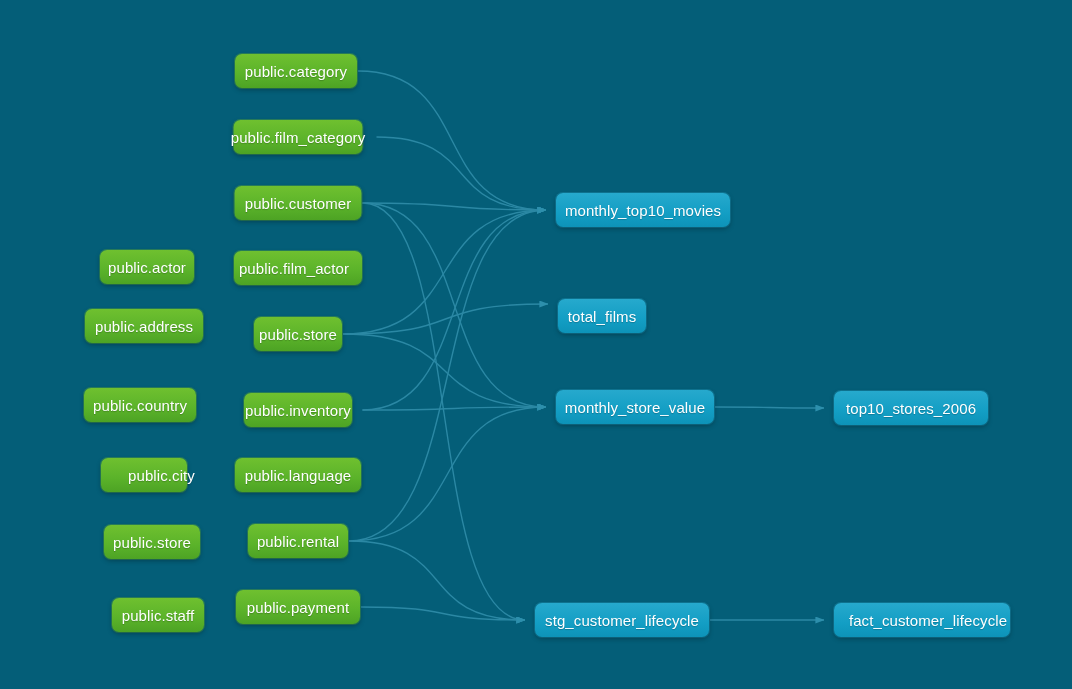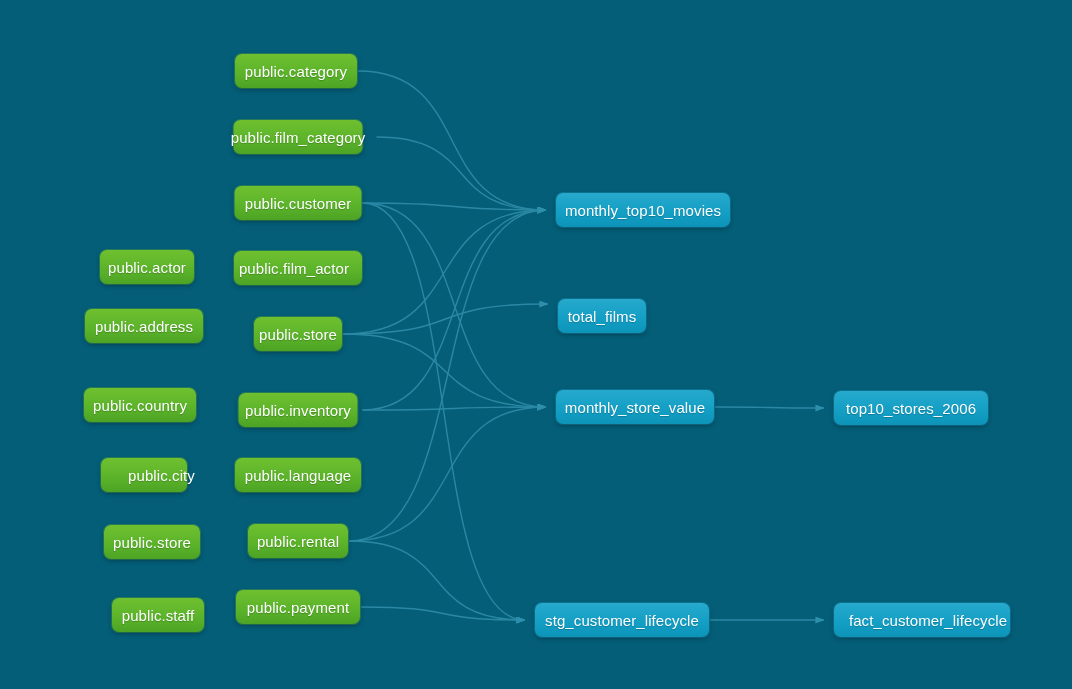--- a/index.html
+++ b/index.html
@@ -114,21 +114,21 @@
       </div>
       <div class="node node-source" style="left: 144px; top: 326px; width: 118px;">
         <span class="node-label">public.address</span>
       </div>
       <div class="node node-source" style="left: 298px; top: 334px; width: 88px;">
         <span class="node-label">public.store</span>
       </div>
       <div class="node node-source" style="left: 140px; top: 405px; width: 112px;">
         <span class="node-label">public.country</span>
       </div>
-      <div class="node node-source" style="left: 298px; top: 410px; width: 119px;">
+      <div class="node node-source" style="left: 298px; top: 410px; width: 108px;">
         <span class="node-label">public.inventory</span>
       </div>
       <div class="node node-source" style="left: 144px; top: 475px; width: 86px; padding-left: 48px;">
         <span class="node-label">public.city</span>
       </div>
       <div class="node node-source" style="left: 298px; top: 475px; width: 126px;">
         <span class="node-label">public.language</span>
       </div>
       <div class="node node-source" style="left: 152px; top: 542px; width: 96px;">
         <span class="node-label">public.store</span>

